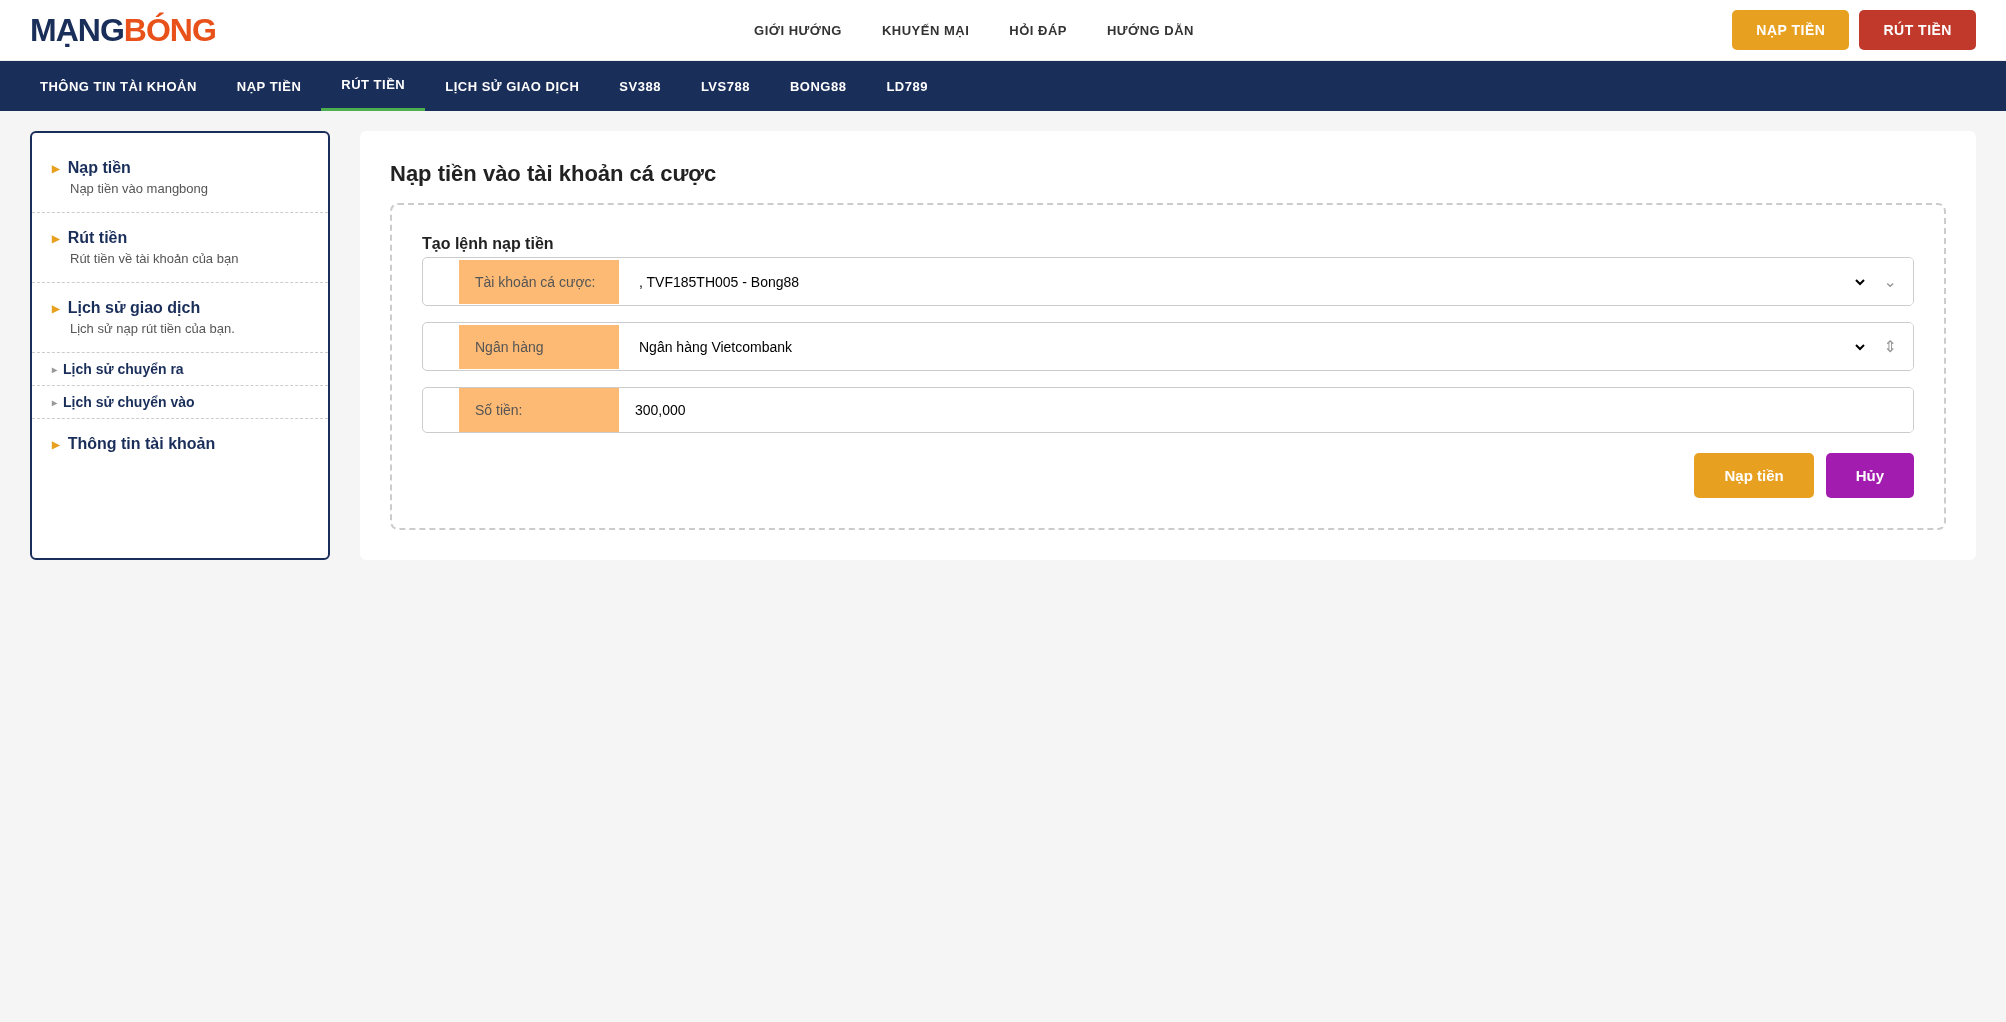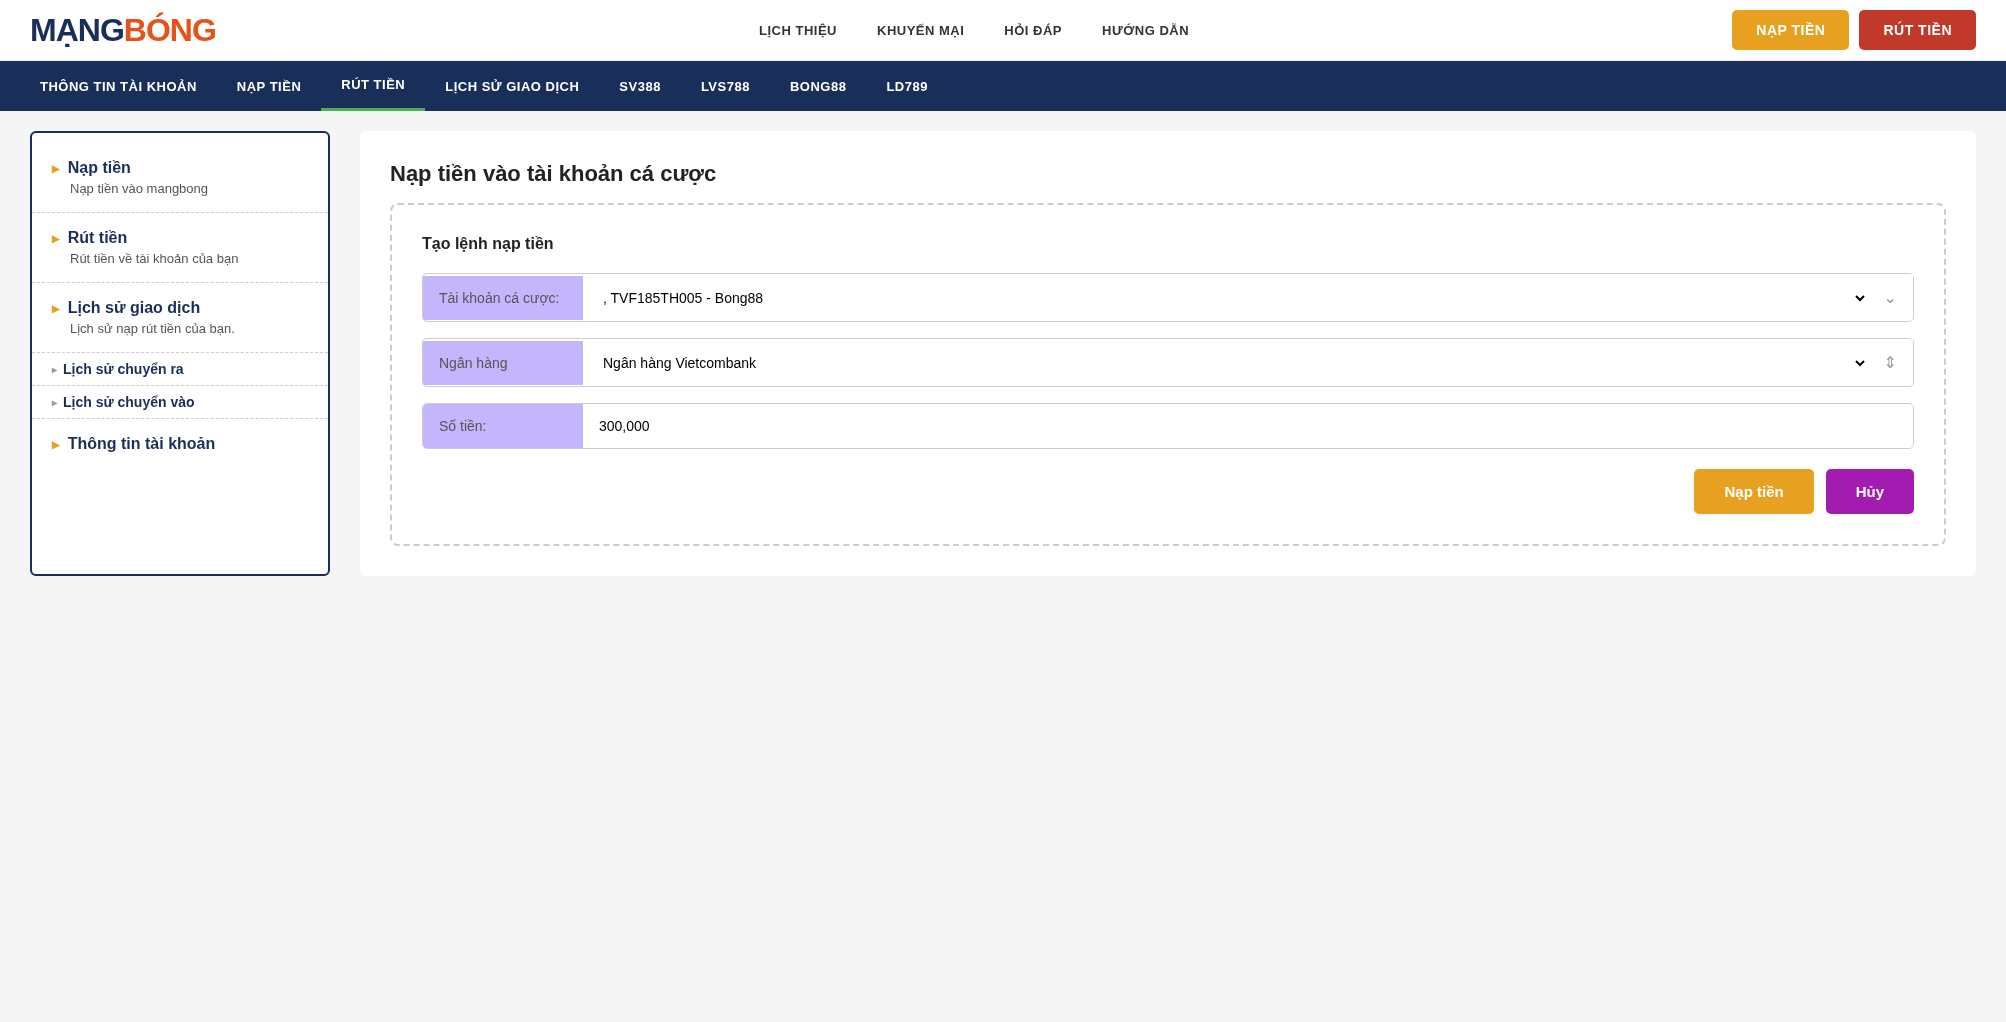--- a/index.html
+++ b/index.html
@@ -154,37 +154,38 @@
     }
     .form-card {
       border: 2px dashed #ccc;
       border-radius: 8px;
       padding: 30px;
     }
     .form-section-title {
       font-size: 16px;
       font-weight: 700;
       color: #222;
-      margin-bottom: 20px;
+      margin-bottom: 4px;
     }
     .form-row {
       display: flex;
       align-items: center;
       margin-bottom: 16px;
       border: 1px solid #ccc;
       border-radius: 5px;
       overflow: hidden;
     }
     .form-label {
-      background: #c4b5fd;
+      background: #fdba74;
       padding: 14px 16px;
       font-size: 14px;
       color: #555;
       white-space: nowrap;
       min-width: 160px;
+      margin-left: 36px;
     }
     .form-input {
       flex: 1;
       padding: 14px 16px;
       border: none;
       outline: none;
       font-size: 14px;
       background: #fff;
     }
     .form-select {
@@ -239,21 +240,21 @@
     }
   </style>
 </head>
 <body>
 
 <div class="header">
   <div class="logo">
     <span class="logo-mang">MẠNG</span><span class="logo-bong">BÓNG</span>
   </div>
   <nav class="header-nav">
-    <a href="#">LỊCH THIỆU</a>
+    <a href="#">GIỚI HƯỚNG</a>
     <a href="#">KHUYẾN MẠI</a>
     <a href="#">HỎI ĐÁP</a>
     <a href="#">HƯỚNG DẪN</a>
   </nav>
   <div class="header-buttons">
     <button class="btn-nap">NẠP TIỀN</button>
     <button class="btn-rut">RÚT TIỀN</button>
   </div>
 </div>
 

